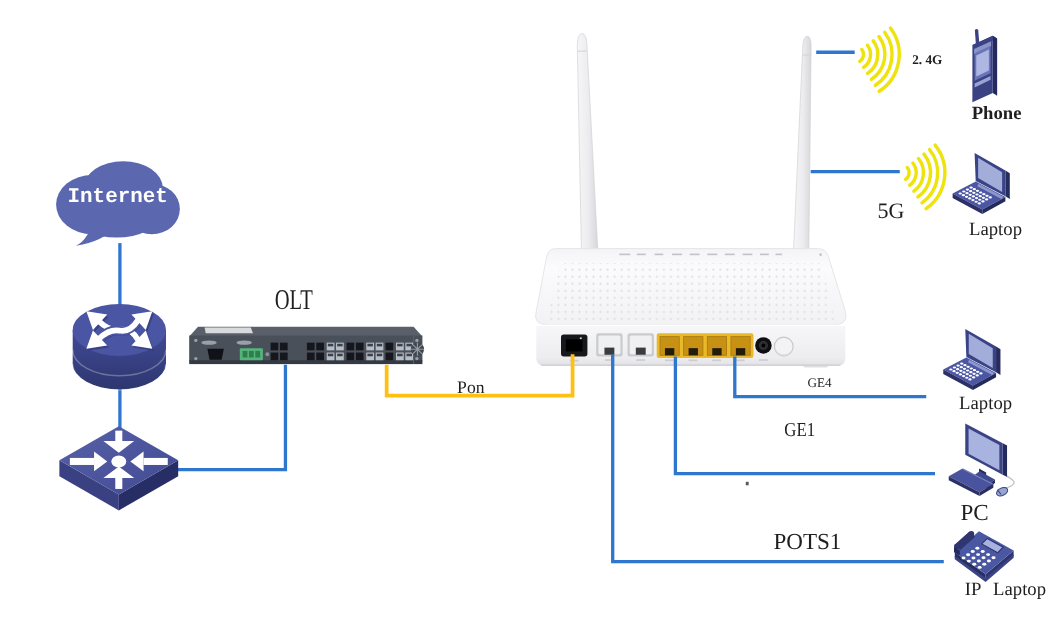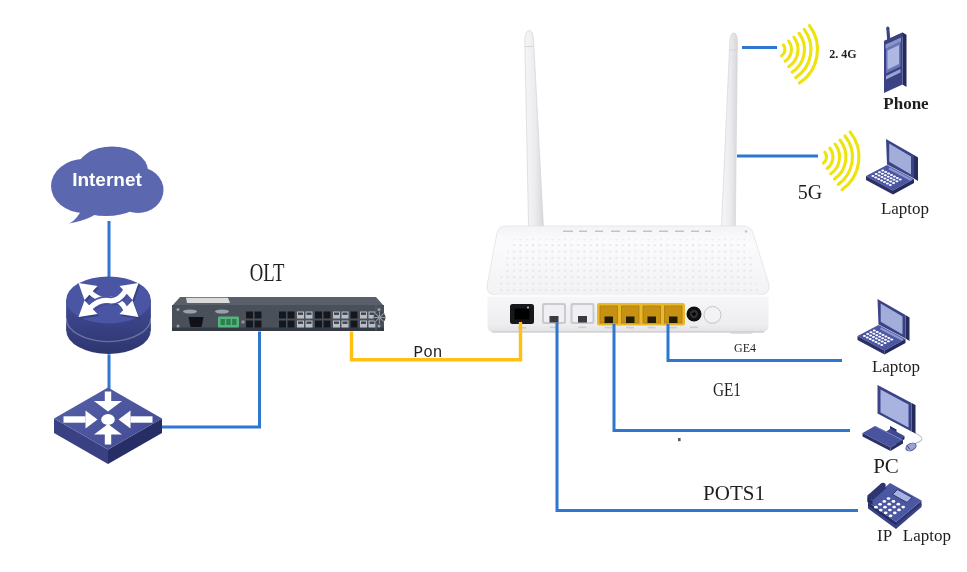--- a/index.html
+++ b/index.html
@@ -1,24 +1,24 @@
 <!DOCTYPE html>
 <html style="--cable-blue: #2e76ce; --cable-yellow: #ffc013; --wifi-yellow: #efe30d;"><head>
 <meta charset="utf-8">
 <style>
   html,body{margin:0;padding:0;background:#fff;}
   .stage{position:relative;width:967px;height:572px;background:#fff;overflow:hidden;
          font-family:"Liberation Serif","DejaVu Serif",serif;}
   svg.scene{position:absolute;left:0;top:0;}
   .lbl{position:absolute;color:#1f1f1f;white-space:nowrap;
        transform:translate(-50%,-50%);line-height:1;}
-  .lbl-internet{left:107px;top:179px;font-family:Liberation Sans, sans-serif;
+  .lbl-internet{left:107px;top:179px;font-family:Liberation Mono, monospace;
                 font-weight:bold;font-size:19px;color:#fff;}
   .lbl-olt{left:267px;top:273px;font-size:26px;transform:translate(-50%,-50%) scaleX(0.72);}
-  .lbl-pon{left:428px;top:353px;font-size:16px;font-family:Liberation Mono, monospace;}
+  .lbl-pon{left:428px;top:353px;font-size:16px;}
   .lbl-24g{left:843px;top:54px;font-size:12px;font-weight:bold;}
   .lbl-5g{left:810px;top:192px;font-size:20px;}
   .lbl-phone{left:906px;top:103px;font-size:17px;font-weight:bold;}
   .lbl-laptop5g{left:905px;top:208px;font-size:17px;}
   .lbl-ge4{left:745px;top:348px;font-size:12px;}
   .lbl-laptopge4{left:896px;top:366px;font-size:17px;}
   .lbl-ge1{left:727px;top:390px;font-size:18px;transform:translate(-50%,-50%) scaleX(0.85);}
   .lbl-pc{left:886px;top:466px;font-size:21px;}
   .lbl-pots1{left:734px;top:493px;font-size:21px;}
   .lbl-ipphone{left:914px;top:535px;font-size:17px;word-spacing:7px;}

